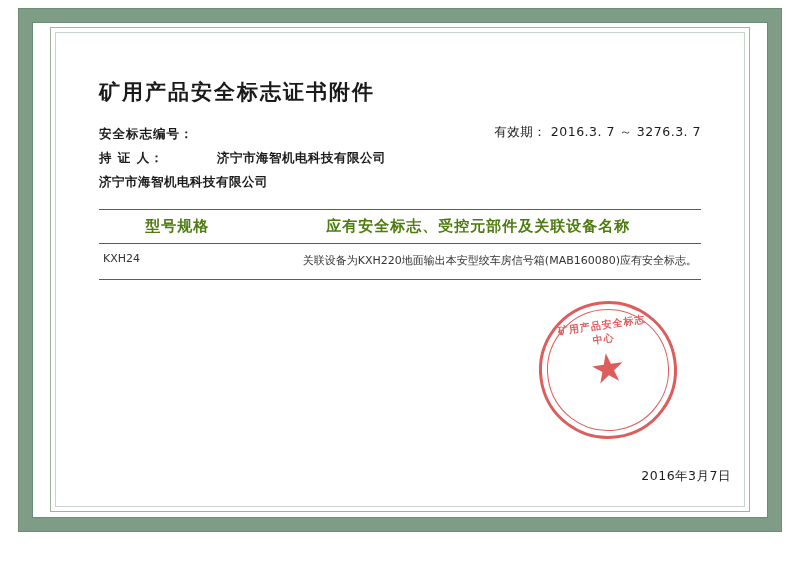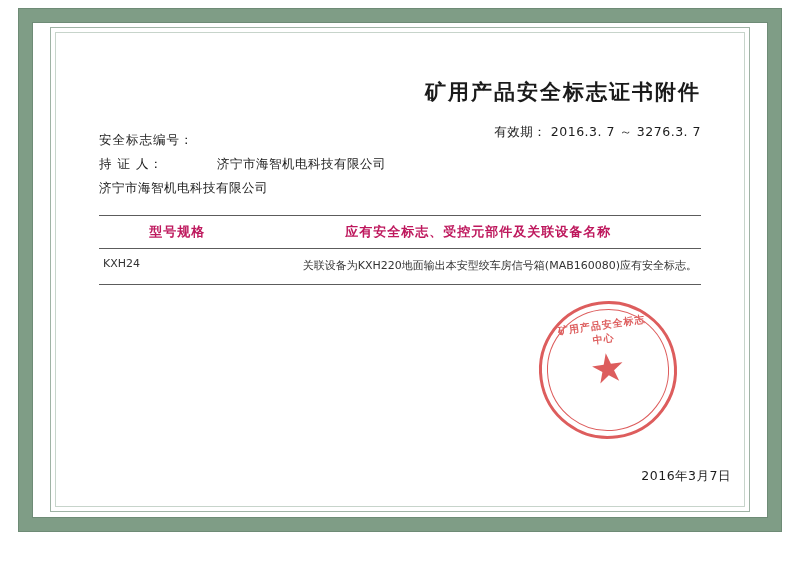--- a/index.html
+++ b/index.html
@@ -83,39 +83,40 @@
 
   
   .content {
     position: absolute;
     left: 0; top: 0; right: 0; bottom: 0;
     padding: 28px 48px 0 48px;
     box-sizing: border-box;
   }
 
   .doc-title {
-    text-align: right;
+    text-align: left;
     font-family: "DejaVu Sans", sans-serif;
     font-size: 21px;
     font-weight: bold;
     letter-spacing: 2px;
     color: #1a1a1a;
     margin-top: 22px;
-    margin-bottom: 26px;
+    margin-bottom: 20px;
   }
 
   .meta {
     font-size: 12.5px;
     color: #1c1c1c;
     font-family: "DejaVu Sans", sans-serif;
   }
   .meta-row {
     display: flex;
     align-items: center;
     margin-bottom: 7px;
+    font-weight: bold;
   }
   .meta-label {
     width: 118px;
     letter-spacing: 1px;
     white-space: nowrap;
   }
   .meta-value {
     flex: 1;
     letter-spacing: 0.5px;
   }
@@ -130,26 +131,26 @@
   }
 
   
   .table {
     margin-top: 18px;
     width: 100%;
     border-collapse: collapse;
     font-family: "DejaVu Sans", sans-serif;
   }
   .table thead th {
-    font-size: 13px;
+    font-size: 15px;
     font-weight: bold;
     padding: 7px 4px;
     border-top: 1px solid #5c5c5c;
     border-bottom: 1px solid #5c5c5c;
-    color: #be185d;
+    color: #4d7c0f;
     letter-spacing: 1px;
   }
   .col-model { width: 26%; }
   .col-desc  { width: 74%; }
 
   .table tbody td {
     vertical-align: top;
     padding: 8px 4px 10px 4px;
     font-size: 11px;
     color: #333;

